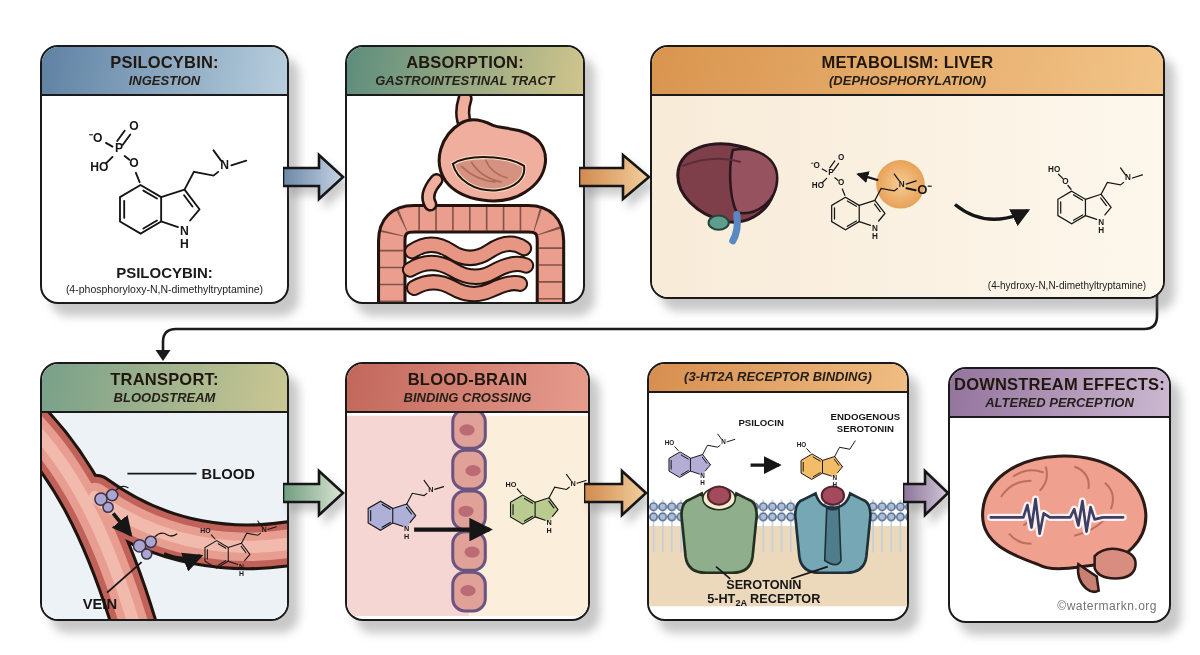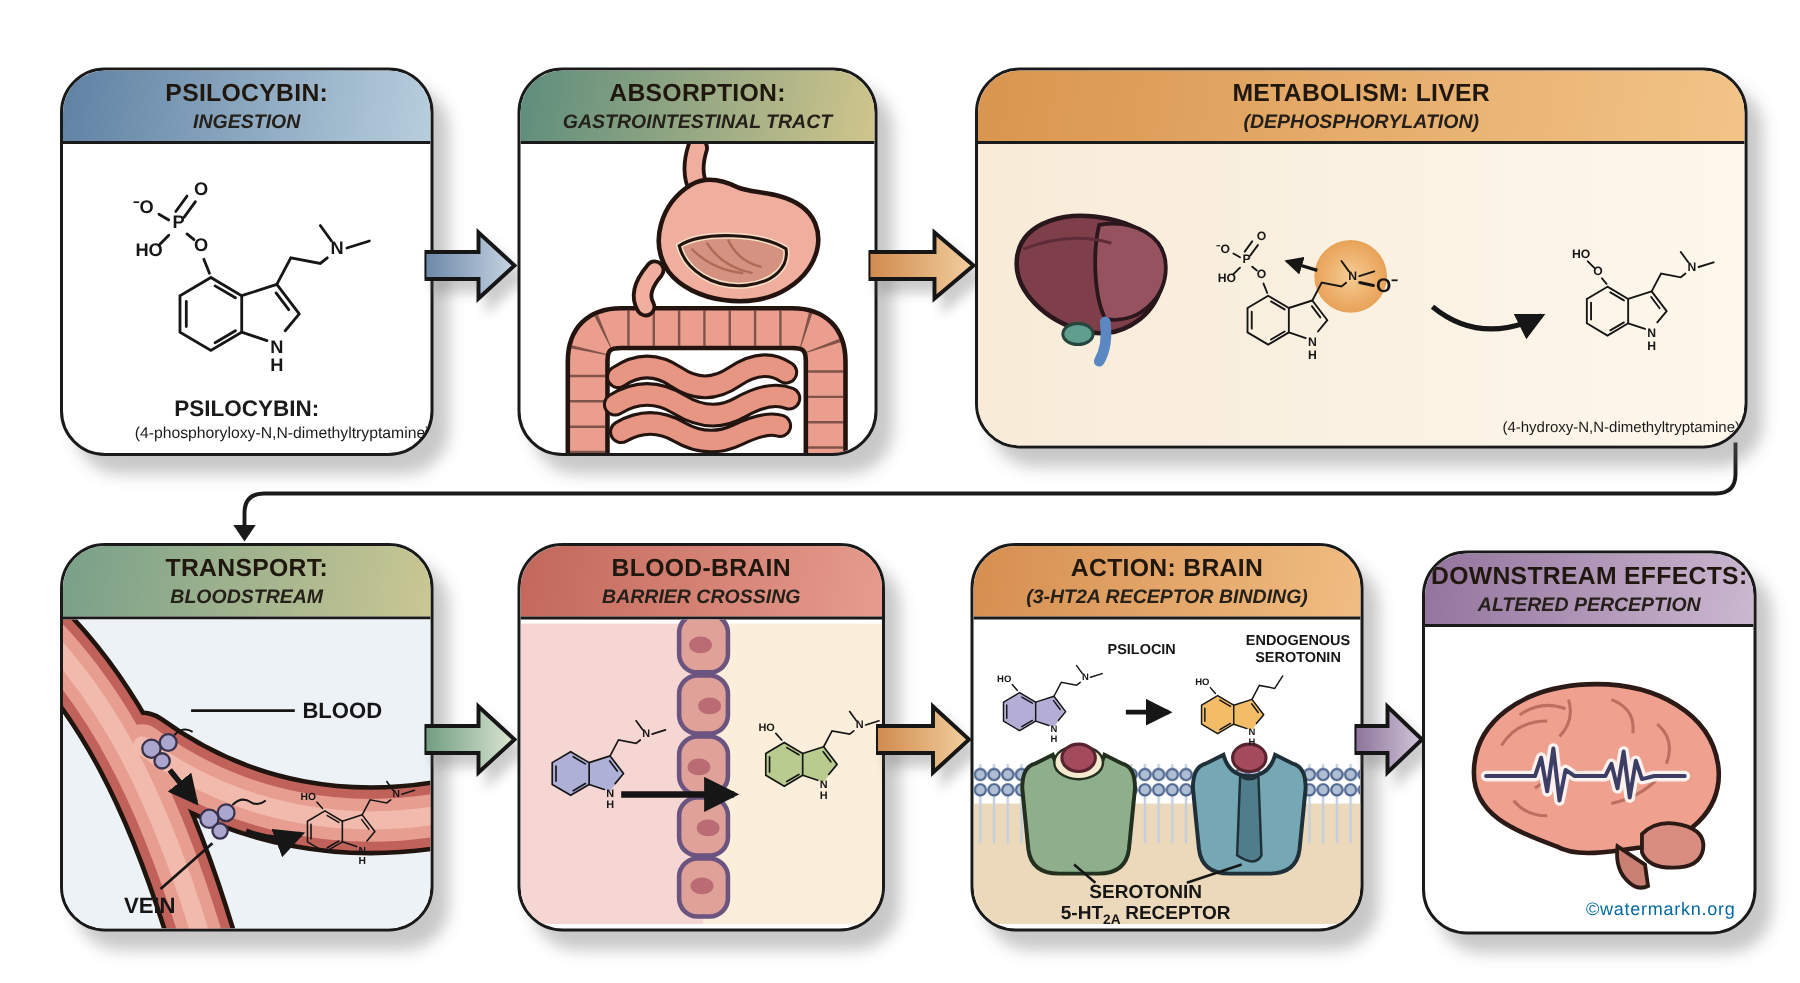--- a/index.html
+++ b/index.html
@@ -1,33 +1,33 @@
 <!DOCTYPE html>
 <html><head>
 <meta charset="utf-8">
 <style>
   html,body{margin:0;padding:0;background:#ffffff;}
   .canvas{position:relative;width:1200px;height:655px;background:#ffffff;overflow:hidden;
           font-family:"Liberation Sans",sans-serif;color:#1b1b1b;}
-  .panel{position:absolute;background:#ffffff;border:2.5px solid #1a1a1a;border-radius:30px;
+  .panel{position:absolute;background:#ffffff;border:2.5px solid #1a1a1a;border-radius:18px;
          box-shadow:10px 12px 10px rgba(110,110,110,.38);display:flex;flex-direction:column;overflow:hidden;}
   .hd{border-bottom:2.5px solid #1a1a1a;text-align:center;padding:5px 4px 6px;flex:0 0 auto;}
   .hd-title{font-size:16.5px;font-weight:700;letter-spacing:.2px;line-height:1.25;color:#20180f;}
   .hd-sub{font-size:13px;font-weight:600;line-height:1.2;color:#26201a;font-style:italic;}
   .body{flex:1;position:relative;}
   .fill{position:absolute;inset:0;width:100%;height:100%;}
   .cap{position:absolute;left:0;right:0;bottom:6px;text-align:center;line-height:1.25;}
   .cap-t{font-size:15px;font-weight:700;}
-  .cap-d{font-size:10.5px;text-align:right;}
+  .cap-d{font-size:10.5px;}
   .flow-arrow{position:absolute;filter:drop-shadow(6px 8px 4px rgba(110,110,110,.35));}
   .bond{stroke:#161616;stroke-width:2;fill:none;stroke-linecap:round;}
   .ringfill{fill:var(--rf,none);stroke:none;}
   .atom{fill:#161616;font-family:"Liberation Sans",sans-serif;font-weight:700;font-size:13px;text-anchor:middle;}
   .svglabel{fill:#161616;font-family:"Liberation Sans",sans-serif;font-weight:700;}
-  .watermark{position:absolute;right:12px;bottom:8px;font-size:12px;color:#0369a1;letter-spacing:.5px;}
+  .watermark{position:absolute;right:12px;bottom:8px;font-size:12px;color:#737373;letter-spacing:.5px;}
 </style>
 </head>
 <body>
 
 <div class="canvas">
 
   <svg width="0" height="0" style="position:absolute" aria-hidden="true">
     <defs>
       <marker id="ah" viewBox="0 0 10 10" refX="8.5" refY="5" markerWidth="5.5" markerHeight="5.5" orient="auto-start-reverse">
         <path d="M0,0 L10,5 L0,10 z" fill="#161616"></path>
@@ -251,21 +251,21 @@
     </div>
   </section>
 
   <svg class="flow-arrow" style="left:283px;top:468px" width="62" height="50" viewBox="0 0 62 50">
     <polygon points="0,16 36,16 36,3 60,25 36,47 36,34 0,34" fill="url(#gGreen)" stroke="#161616" stroke-width="2.6"></polygon>
   </svg>
 
   <section class="panel" style="left:345px;top:362px;width:241px;height:255px">
     <header class="hd" style="background: linear-gradient(100deg, rgb(194, 103, 91) 0%, rgb(230, 156, 141) 100%);">
       <div class="hd-title">BLOOD-BRAIN</div>
-      <div class="hd-sub">BARRIER CROSSING</div>
+      <div class="hd-sub">BINDING CROSSING</div>
     </header>
     <div class="body">
       <svg class="fill" viewBox="0 0 237 197">
         <rect x="0" y="0" width="120" height="197" fill="#f5d6d2"></rect>
         <rect x="120" y="0" width="117" height="197" fill="#fbeeda"></rect>
         <g>
           <rect x="104" y="-6" width="32" height="38" rx="12" fill="#dfa198" stroke="#6b5480" stroke-width="3"></rect>
           <rect x="104" y="34" width="32" height="38" rx="12" fill="#dfa198" stroke="#6b5480" stroke-width="3"></rect>
           <rect x="104" y="74" width="32" height="38" rx="12" fill="#dfa198" stroke="#6b5480" stroke-width="3"></rect>
           <rect x="104" y="114" width="32" height="38" rx="12" fill="#dfa198" stroke="#6b5480" stroke-width="3"></rect>
@@ -289,21 +289,20 @@
       </svg>
     </div>
   </section>
 
   <svg class="flow-arrow" style="left:584px;top:468px" width="64" height="50" viewBox="0 0 64 50">
     <polygon points="0,16 38,16 38,3 62,25 38,47 38,34 0,34" fill="url(#gOrange)" stroke="#161616" stroke-width="2.6"></polygon>
   </svg>
 
   <section class="panel" style="left:647px;top:362px;width:258px;height:255px">
     <header class="hd" style="background: linear-gradient(100deg, rgb(214, 142, 80) 0%, rgb(240, 189, 130) 100%);">
-      <div class="hd-title">ACTION: BRAIN</div>
       <div class="hd-sub">(3-HT2A RECEPTOR BINDING)</div>
     </header>
     <div class="body">
       <svg class="fill" viewBox="0 0 254 197">
         <rect x="0" y="118" width="254" height="79" fill="#ecd9bb"></rect>
         <rect x="0" y="92" width="254" height="52" fill="url(#lipid)"></rect>
 
         <g transform="translate(30,78)">
           <path d="M10,14 Q2,16 2,30 L6,70 Q8,86 26,86 L52,86 Q70,86 72,70 L76,30 Q76,16 68,14 L56,8 Q52,22 39,22 Q26,22 22,8 Z" fill="#8fae8b" stroke="#23301f" stroke-width="2.6"></path>
           <ellipse cx="39" cy="13" rx="16" ry="11" fill="#f3ead0" stroke="#23301f" stroke-width="1.6"></ellipse>

